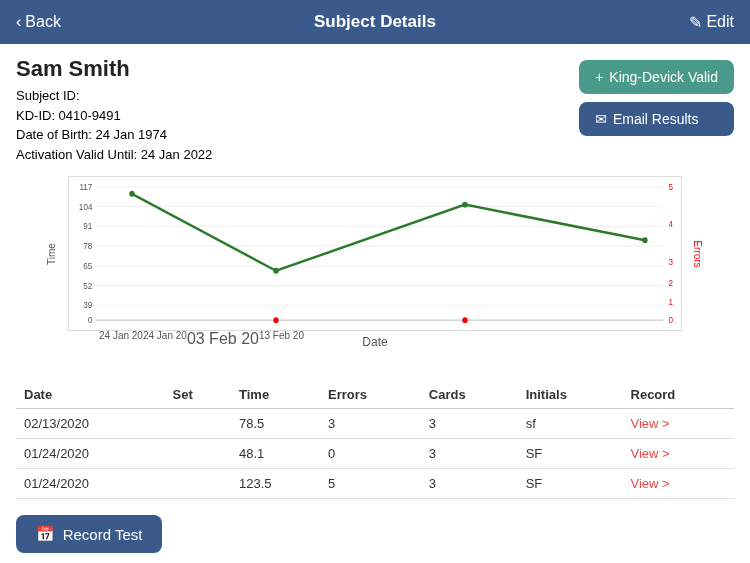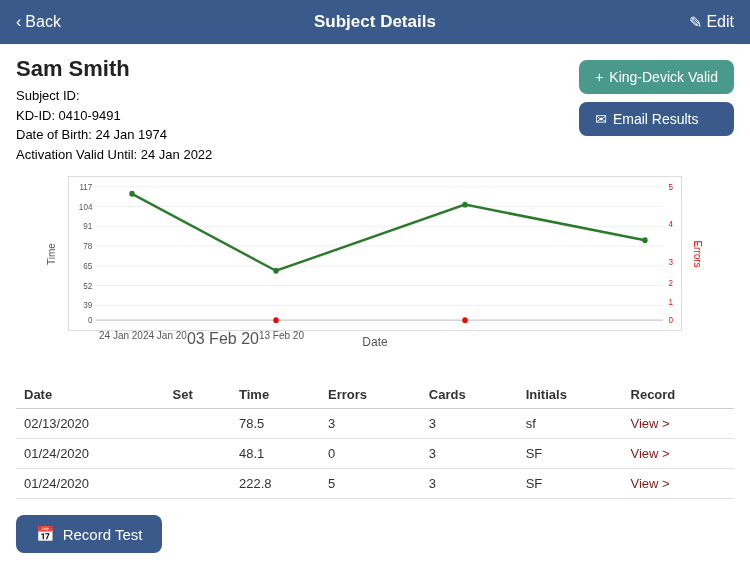--- a/index.html
+++ b/index.html
@@ -152,21 +152,21 @@
       border-bottom: 1px solid #ccc;
     }
     tbody tr {
       border-bottom: 1px solid #e0e0e0;
     }
     tbody td {
       padding: 7px 8px;
       color: #333;
     }
     .view-link {
-      color: #7f1d1d;
+      color: #ef4444;
     }
 
     
     .bottom-bar {
       padding: 10px 16px;
       position: absolute;
       bottom: 0;
       left: 0;
     }
     .btn-record {
@@ -298,21 +298,21 @@
       <td></td>
       <td>48.1</td>
       <td>0</td>
       <td>3</td>
       <td>SF</td>
       <td class="view-link">View &gt;</td>
     </tr>
         <tr>
       <td>01/24/2020</td>
       <td></td>
-      <td>222.8</td>
+      <td>123.5</td>
       <td>5</td>
       <td>3</td>
       <td>SF</td>
       <td class="view-link">View &gt;</td>
     </tr>
       </tbody>
   </table>
 </div>
 
 <div class="bottom-bar">

